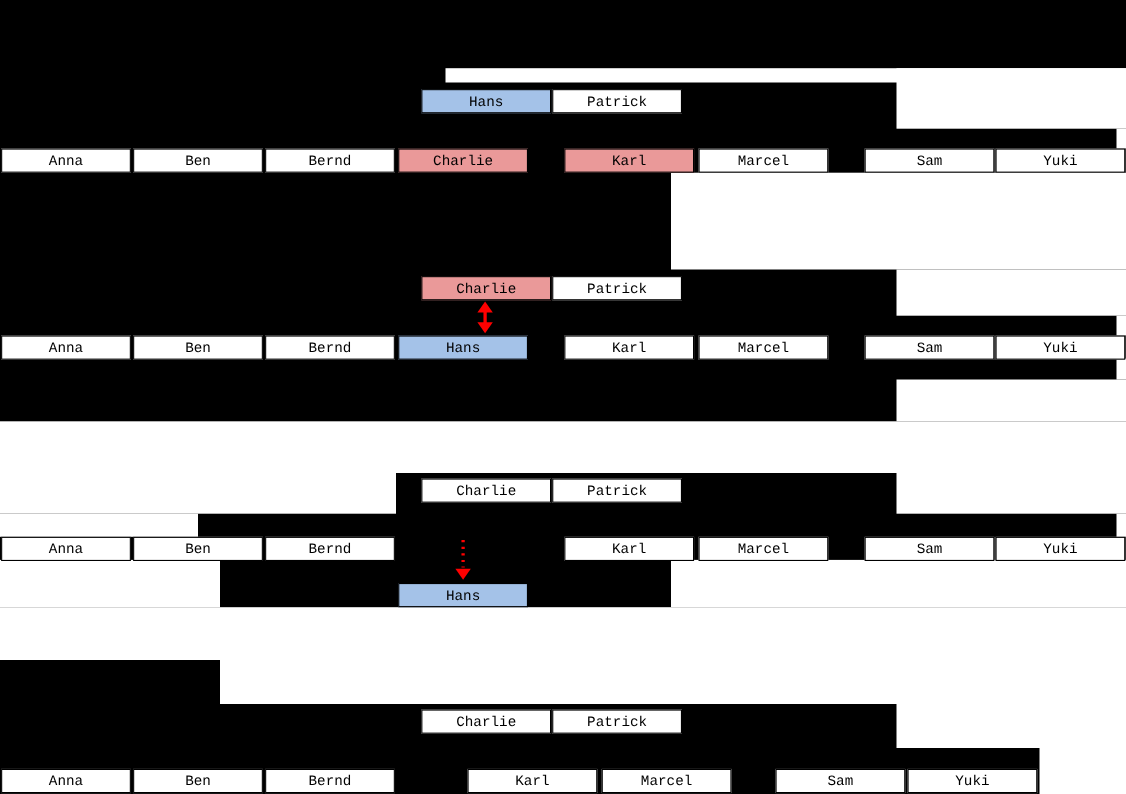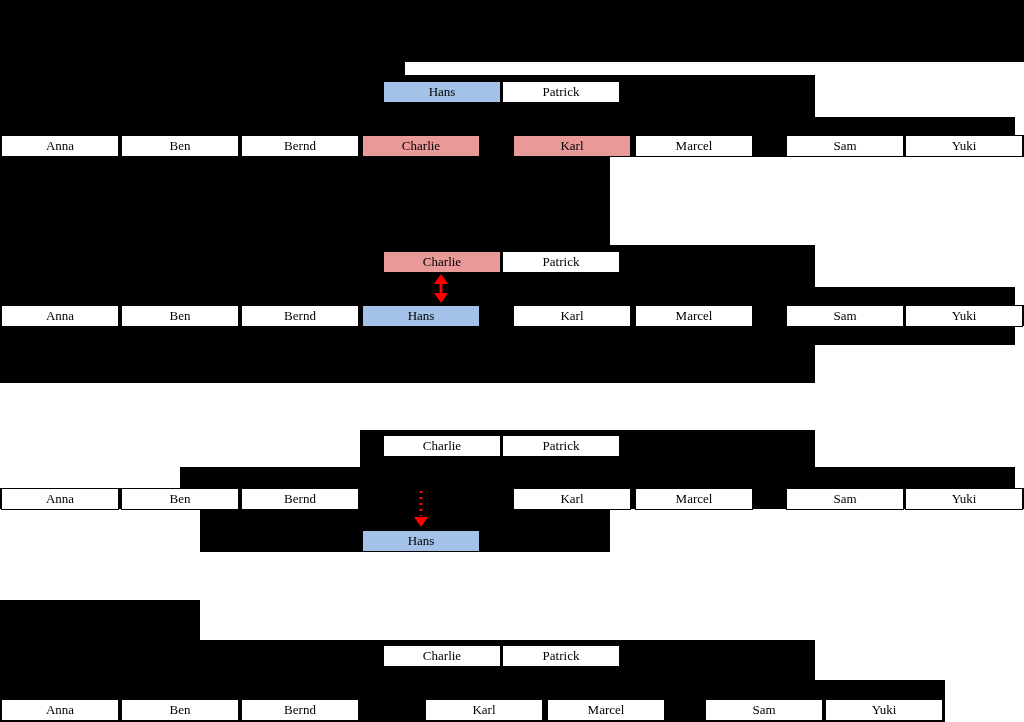--- a/index.html
+++ b/index.html
@@ -2,21 +2,21 @@
 <html style="--bg: #000000; --mask: #ffffff; --boxfill: #ffffff; --boxborder: #000000; --boxtext: #000000; --blue: #a4c2e8; --red: #ea9999;"><head>
 <meta charset="utf-8">
 <style>
   html, body { margin: 0; padding: 0; background: #ffffff; }
   #canvas {
     position: relative;
     width: 1024px;
     height: 722px;
     background: var(--bg, #000);
     overflow: hidden;
-    font-family: Liberation Serif, serif;
+    font-family: Liberation Mono, monospace;
   }
   .mask {
     position: absolute;
     background: var(--mask, #fff);
   }
   .node {
     position: absolute;
     width: 118px;
     height: 22px;
     box-sizing: border-box;

